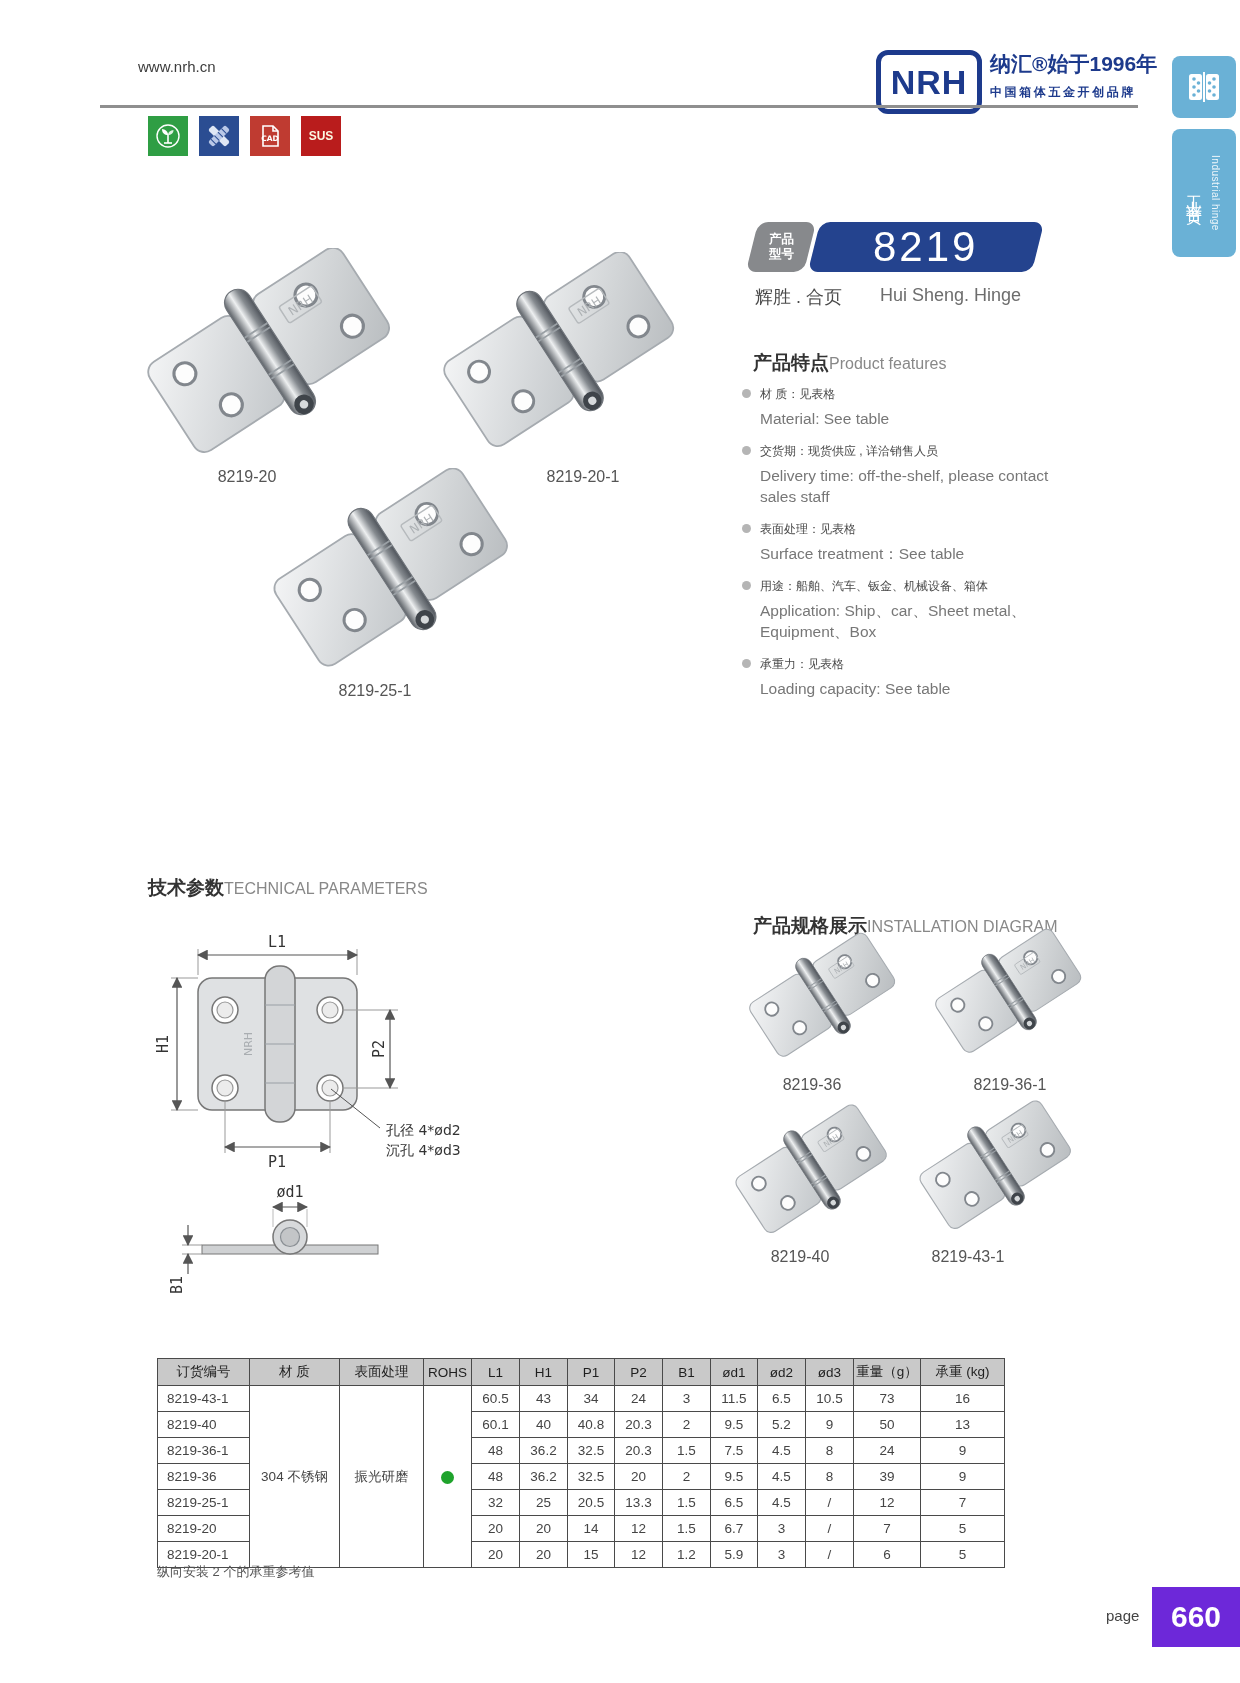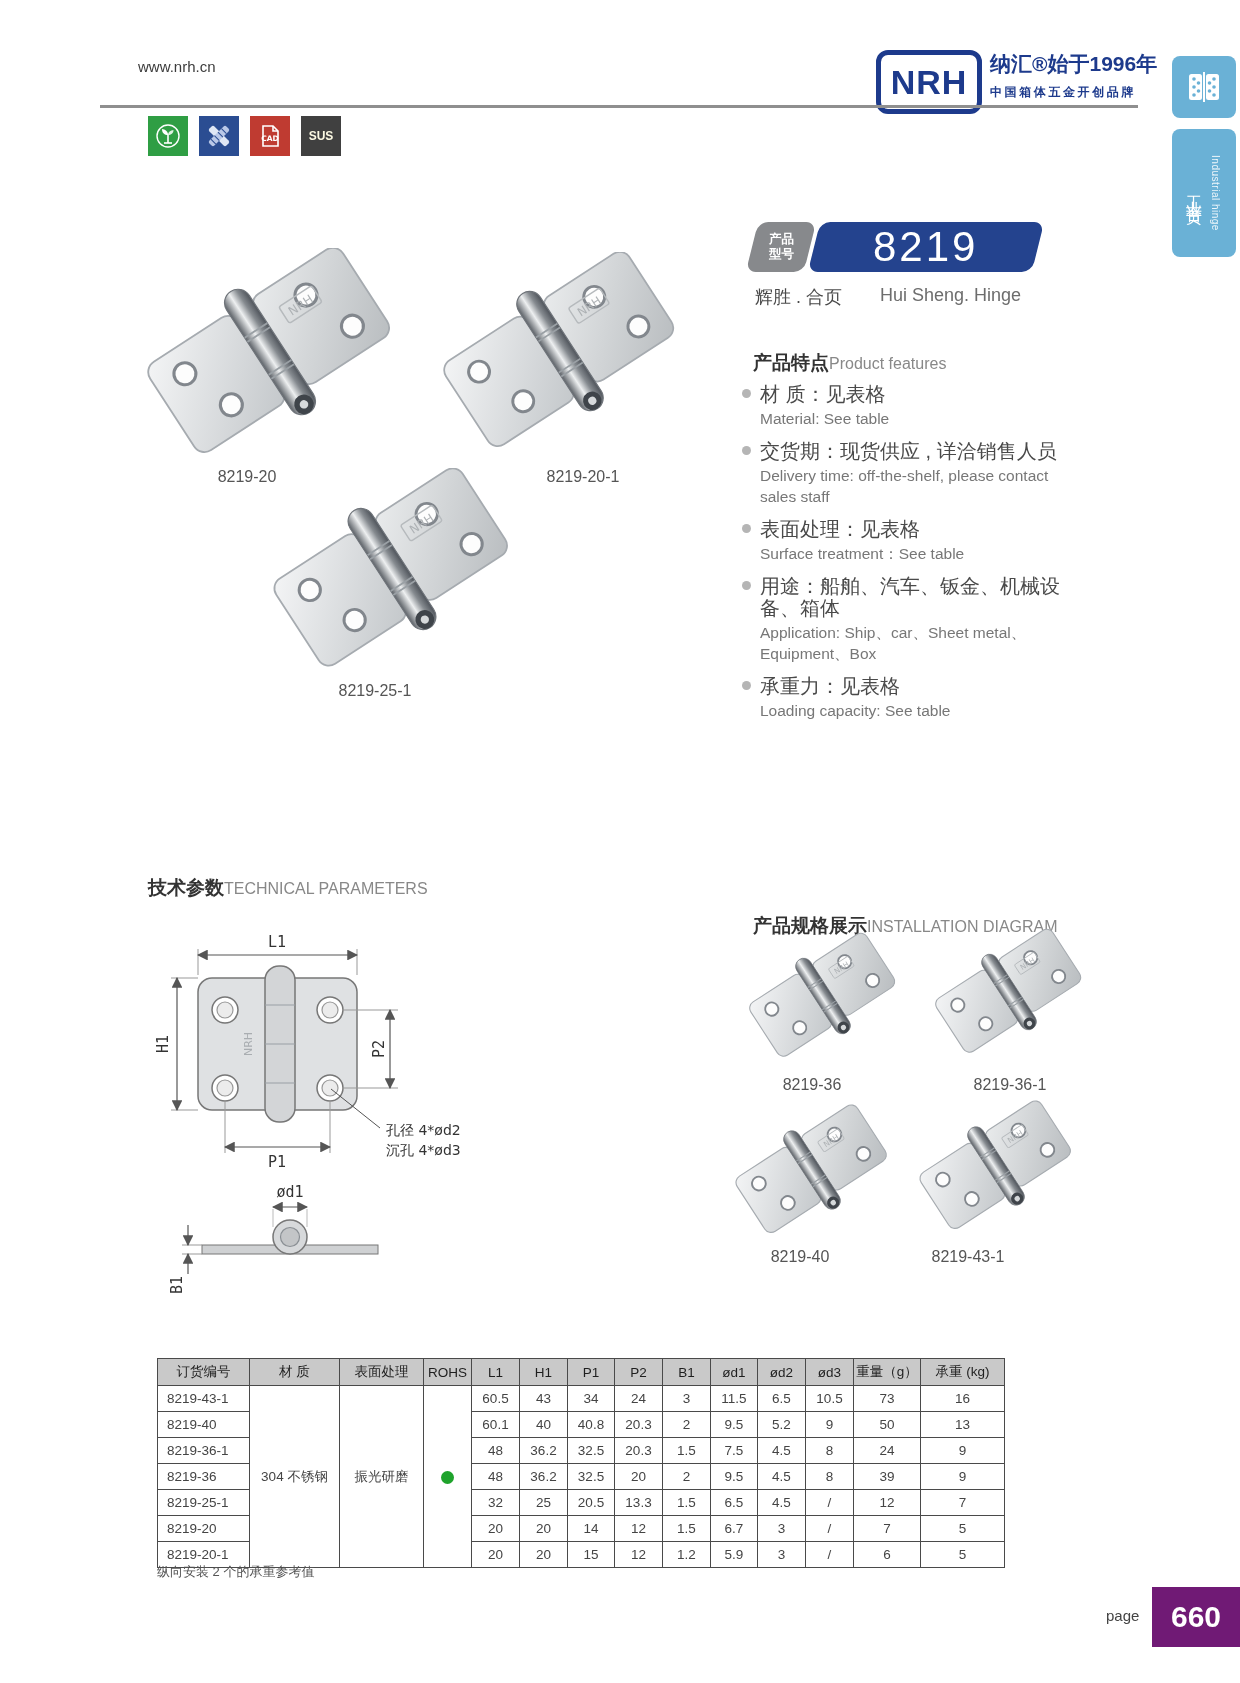--- a/index.html
+++ b/index.html
@@ -15,21 +15,21 @@
   .brand{left:990px;top:50px;}
   .brand-l1{font-size:21px;font-weight:bold;color:#1d3a8c;white-space:nowrap;}
   .brand-l2{font-size:12px;font-weight:bold;color:#1d3a8c;letter-spacing:2.6px;margin-top:6px;white-space:nowrap;}
   .header-rule{left:100px;top:105px;width:1038px;height:3px;background:#8f8f8f;}
 
   
   .badges{left:148px;top:116px;display:flex;gap:11px;}
   .badge{width:40px;height:40px;border-radius:0;display:flex;align-items:center;justify-content:center;
          color:#fff;font-weight:bold;font-size:12px;}
   .badge.green{background:#2f9e44;} .badge.blue{background:#2b4d92;}
-  .badge.red{background:#bf3b31;}  .badge.yellow{background:#404040;color:#fbf8e2;}
+  .badge.red{background:#bf3b31;}  .badge.yellow{background:#b91c1c;color:#fbf8e2;}
 
   
   .side-tab{background:#6ab1d6;border-radius:8px;}
   .tab1{left:1172px;top:56px;width:64px;height:62px;display:flex;align-items:center;justify-content:center;}
   .tab2{left:1172px;top:129px;width:64px;height:128px;}
   .tab2 .cn{position:absolute;left:11px;top:50%;transform:translateY(-50%);writing-mode:vertical-rl;
             color:#fff;font-size:16px;letter-spacing:5px;}
   .tab2 .en{position:absolute;left:38px;top:50%;transform:translateY(-50%);writing-mode:vertical-rl;
             color:#eef6fb;font-size:10px;letter-spacing:.5px;white-space:nowrap;}
 
@@ -44,21 +44,21 @@
   .prod-name-en{left:880px;top:285px;font-size:18px;color:#6d6d6d;}
 
   
   .features-h{left:753px;top:350px;}
   .section-h{display:flex;align-items:baseline;white-space:nowrap;}
   .section-h .cn{font-size:19px;font-weight:bold;color:#333;}
   .section-h .en{font-size:16px;color:#888;}
   .feature-list{left:742px;top:383px;width:345px;}
   .feat{position:relative;padding-left:18px;margin-bottom:11px;}
   .feat .dot{position:absolute;left:0;top:6px;width:9px;height:9px;border-radius:50%;background:#b5b5b5;}
-  .feat .cn{font-size:20px;color:#4a4a4a;line-height:22px;}
+  .feat .cn{font-size:12px;color:#4a4a4a;line-height:22px;}
   .feat .en{font-size:15.5px;color:#777;line-height:21px;margin-top:3px;}
 
   
   .photo-label{transform:translateX(-50%);font-size:16px;color:#555;white-space:nowrap;}
 
   
   .hinge-photo{position:absolute;}
   svg text{font-family:"DejaVu Sans","Liberation Sans",sans-serif;}
   .dim-text{font-family:"DejaVu Sans Mono","Liberation Mono",monospace;}
 
@@ -66,21 +66,21 @@
   .spec-table{position:absolute;left:157px;top:1358px;border-collapse:collapse;table-layout:fixed;width:847px;}
   .spec-table th{background:#c9c9c9;border:1px solid #4a4a4a;font-size:13.5px;font-weight:normal;
                  color:#1f1f1f;height:26px;padding:0;white-space:nowrap;}
   .spec-table td{border:1px solid #4a4a4a;font-size:13.5px;color:#444;text-align:center;height:25px;padding:0;}
   .spec-table td.model{text-align:left;padding-left:9px;}
   .rohs-dot{display:inline-block;width:13px;height:13px;border-radius:50%;background:#1fa32c;vertical-align:middle;}
   .table-note{left:157px;top:1563px;font-size:13px;color:#555;}
 
   
   .page-label{left:1106px;top:1607px;font-size:15px;color:#444;}
-  .page-box{left:1152px;top:1587px;width:88px;height:60px;background:#701a75;color:#fff;
+  .page-box{left:1152px;top:1587px;width:88px;height:60px;background:#6d28d9;color:#fff;
             display:flex;align-items:center;justify-content:center;font-size:30px;font-weight:bold;}
 </style>
 </head>
 <body>
 
 <div class="page">
 
   <svg width="0" height="0" style="position:absolute" aria-hidden="true">
     <defs>
       <linearGradient id="gPlate" x1="0" y1="0" x2="1" y2="1">

